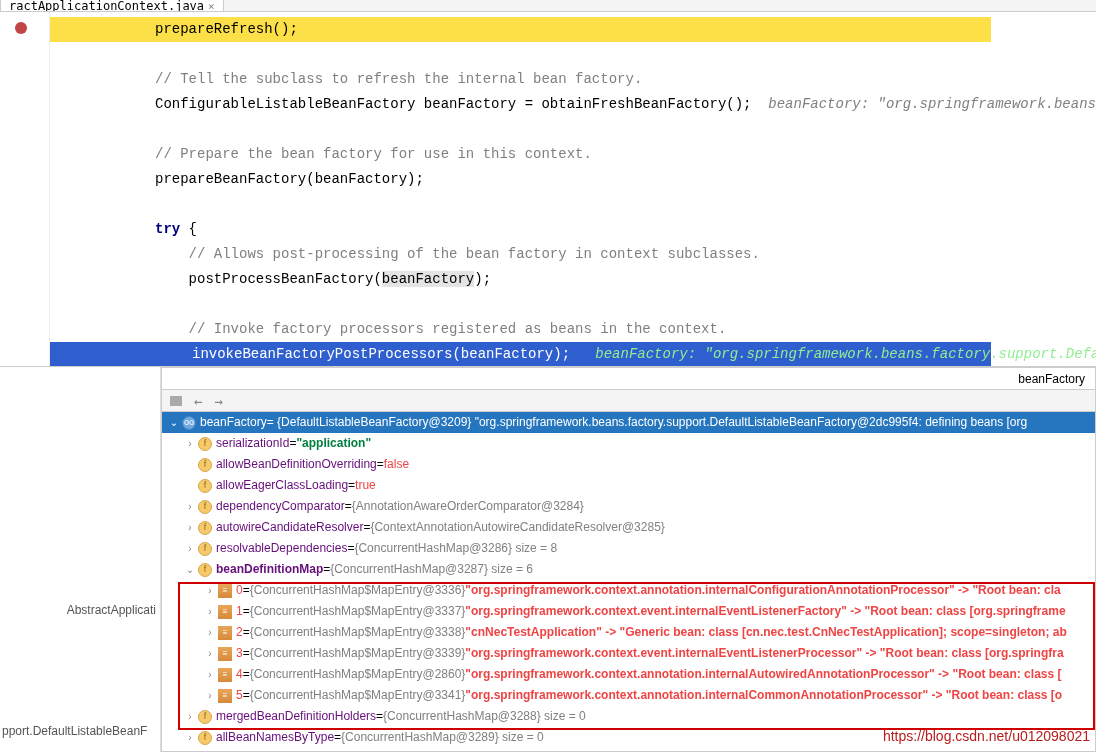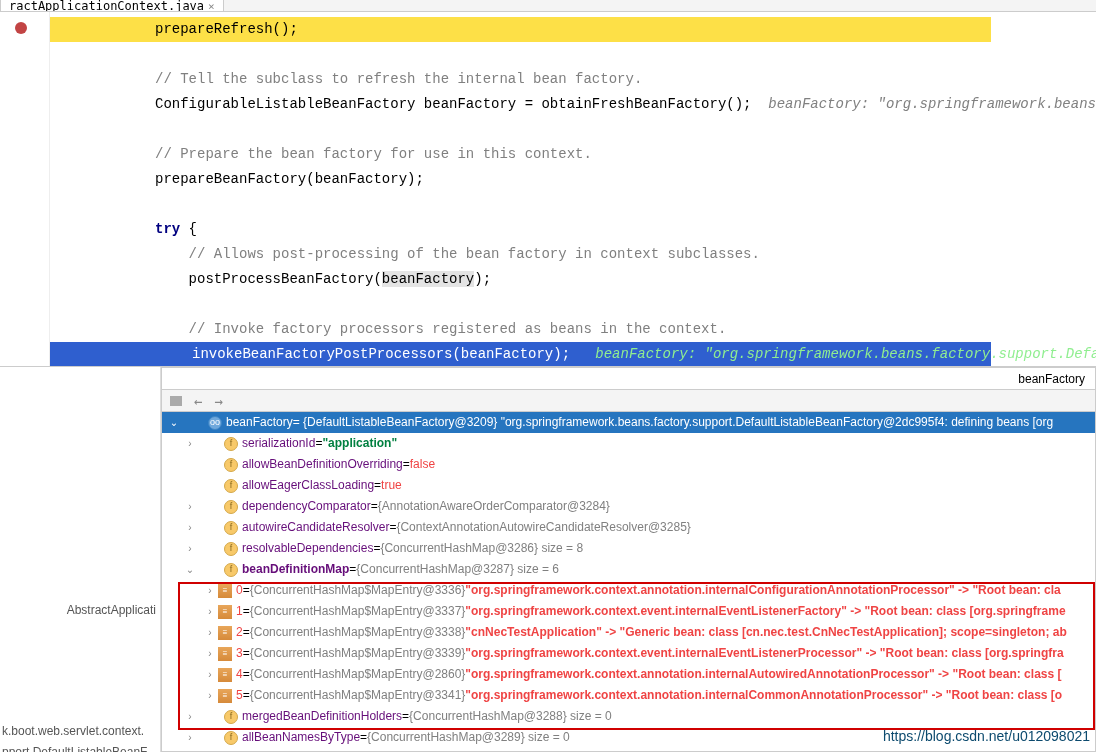--- a/index.html
+++ b/index.html
@@ -145,21 +145,20 @@
   border-radius: 50%;
   background: #f8c969;
   border: 1px solid #d4a84a;
   display: inline-flex;
   align-items: center;
   justify-content: center;
   font-size: 9px;
   color: #8a6a1f;
   margin-right: 4px;
   flex-shrink: 0;
-  margin-left: 26px;
 }
 .entry-icon {
   width: 14px;
   height: 14px;
   background: linear-gradient(#e8a65a,#d68a3a);
   display: inline-flex;
   align-items: center;
   justify-content: center;
   font-size: 8px;
   color: #fff;
@@ -201,21 +200,21 @@
   white-space: nowrap;
   padding-left: 2px;
 }
 .left-strip-top {
   height: 232px;
 }
 .watermark {
   position: absolute;
   right: 6px;
   bottom: 8px;
-  color: #0c4a6e;
+  color: #b91c1c;
   font-size: 14px;
   font-family: Arial, sans-serif;
 }
 .indent1 { padding-left: 20px; }
 .indent2 { padding-left: 40px; }
 </style>
 </head>
 <body>
 
 <div class="tab-bar">
@@ -244,23 +243,20 @@
     <span class="comment">// Invoke factory processors registered as beans in the context.</span>
 <span class="highlight-line"><span>invokeBeanFactoryPostProcessors(beanFactory);</span>   <span class="hint-green">beanFactory: "org.springframework.beans.factory.support.DefaultLis</span></span></div>
 </div>
 
 <div class="left-strip">
   <div class="left-strip-top"></div>
   <div class="left-strip-row" style="justify-content:flex-end;padding-right:4px;">
       <span>AbstractApplicati</span>
     </div>
   <div style="height:100px"></div>
-  <div class="left-strip-row">
-      <span>k.boot.web.servlet.context.</span>
-    </div>
   <div class="left-strip-row">
       <span>pport.DefaultListableBeanF</span>
     </div>
 </div>
 
 <div class="debugger">
   <div class="dbg-header">
     <span>beanFactory</span>
   </div>
   <div class="dbg-toolbar">

